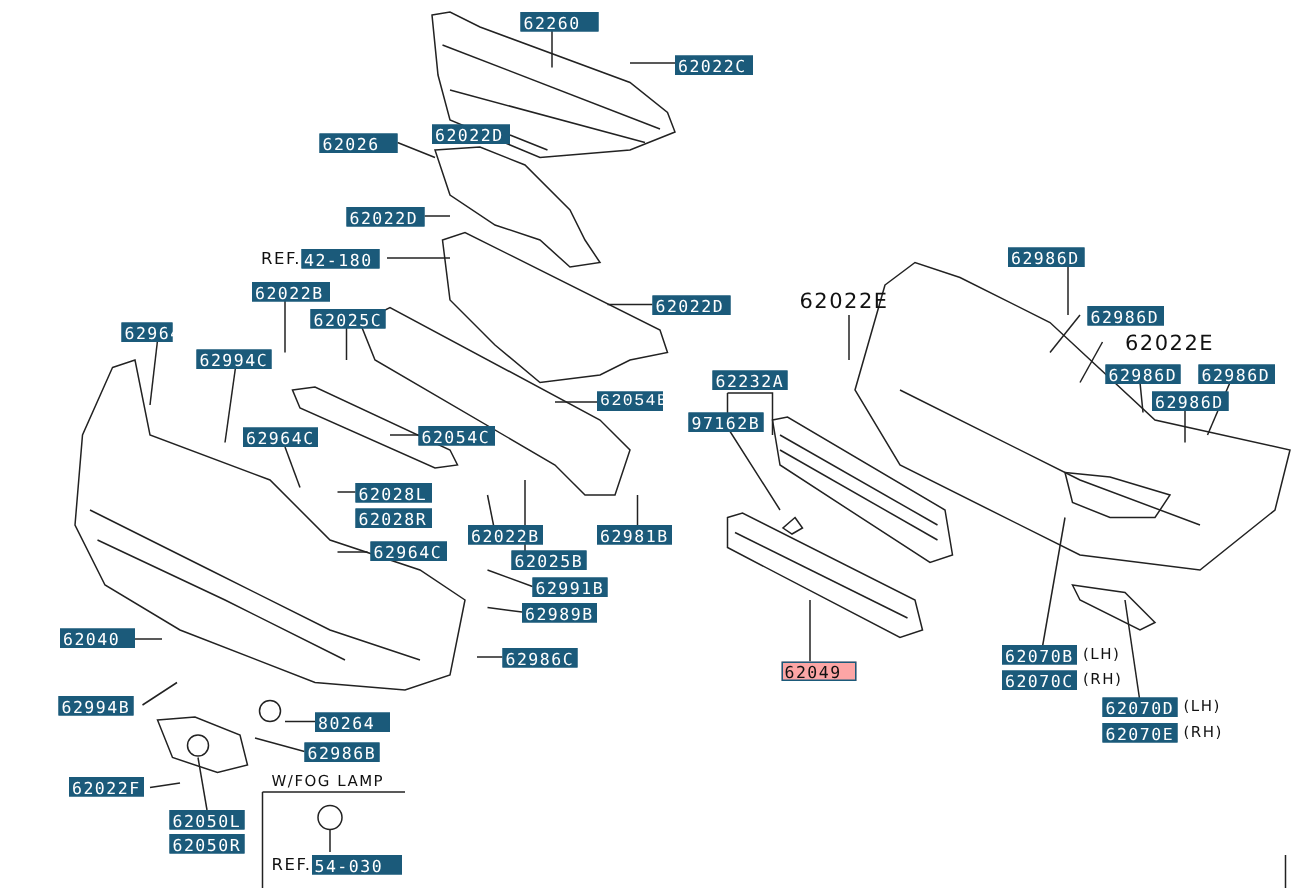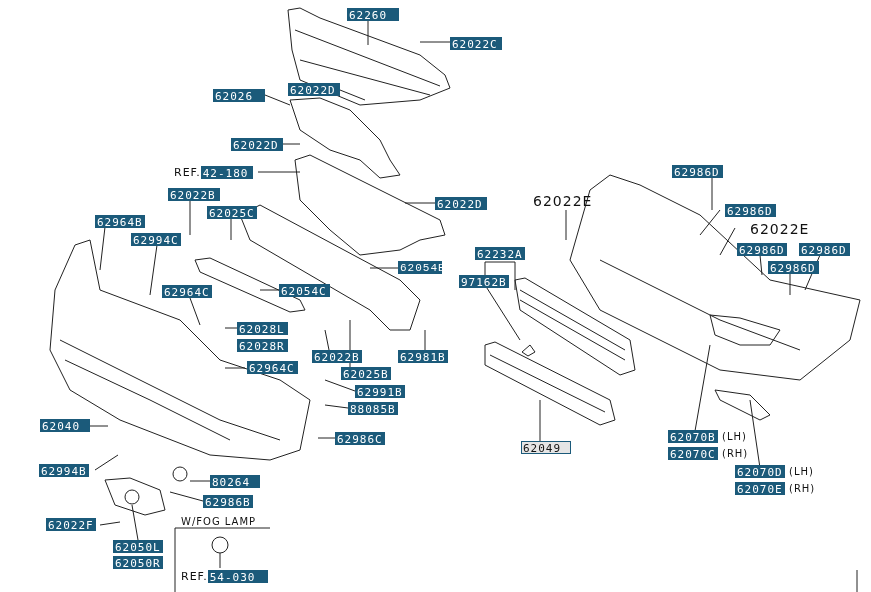--- a/index.html
+++ b/index.html
@@ -3,21 +3,21 @@
 <meta charset="utf-8">
 <style>
   html, body { margin:0; padding:0; background:#ffffff; }
   body { width:871px; height:592px; position:relative; overflow:hidden;
          font-family:"DejaVu Sans", sans-serif; }
   #diagram { position:absolute; left:0; top:0; width:871px; height:592px; }
   .lbl { position:absolute; height:13px; line-height:13px; font-size:11px;
          letter-spacing:1px; font-family:"DejaVu Sans Mono", monospace;
          color:#ffffff; background:#1b5a7a; border:1.5px solid #1b5a7a;
          box-sizing:border-box; padding:0 1px; white-space:nowrap; cursor:pointer; }
-  .lbl.open { background:#e5e5e5; color:#111; }
+  .lbl.open { background:#fca5a5; color:#111; }
   .plain { position:absolute; font-size:14px; letter-spacing:1px; color:#111;
            font-family:"DejaVu Sans", sans-serif; white-space:nowrap; line-height:13px; }
   .suffix { position:absolute; font-size:10px; letter-spacing:1px; color:#111; line-height:13px;
             font-family:"DejaVu Sans", sans-serif; }
   .ref { position:absolute; font-size:11px; letter-spacing:1px; color:#111; line-height:13px;
          font-family:"DejaVu Sans", sans-serif; white-space:nowrap; }
   .ref .lbl { position:relative; display:inline-block; vertical-align:top; }
 </style>
 </head>
 <body>
@@ -110,33 +110,33 @@
 </svg>
 
 <div class="lbl" style="left:347px;top:8px;width:52px;">62260</div>
 <div class="lbl" style="left:450px;top:37px;width:52px;">62022C</div>
 <div class="lbl" style="left:213px;top:89px;width:52px;">62026</div>
 <div class="lbl" style="left:288px;top:83px;width:52px;">62022D</div>
 <div class="lbl" style="left:231px;top:138px;width:52px;">62022D</div>
 <div class="lbl" style="left:435px;top:197px;width:52px;">62022D</div>
 <div class="lbl" style="left:168px;top:188px;width:52px;">62022B</div>
 <div class="lbl" style="left:207px;top:206px;width:50px;">62025C</div>
-<div class="lbl" style="left:95px;top:215px;width:50px;">62964B</div>
+<div class="lbl" style="left:81px;top:215px;width:34px;">62964B</div>
 <div class="lbl" style="left:131px;top:233px;width:50px;">62994C</div>
 <div class="lbl" style="left:162px;top:285px;width:50px;">62964C</div>
 <div class="lbl" style="left:279px;top:284px;width:51px;">62054C</div>
 <div class="lbl" style="left:398px;top:261px;width:44px;font-family:Liberation Mono, monospace;">62054B</div>
 <div class="lbl" style="left:237px;top:322px;width:51px;">62028L</div>
 <div class="lbl" style="left:237px;top:339px;width:51px;">62028R</div>
 <div class="lbl" style="left:247px;top:361px;width:51px;">62964C</div>
 <div class="lbl" style="left:312px;top:350px;width:50px;">62022B</div>
 <div class="lbl" style="left:398px;top:350px;width:50px;">62981B</div>
 <div class="lbl" style="left:341px;top:367px;width:50px;">62025B</div>
 <div class="lbl" style="left:355px;top:385px;width:50px;">62991B</div>
-<div class="lbl" style="left:348px;top:402px;width:50px;">88085B</div>
+<div class="lbl" style="left:348px;top:402px;width:50px;">62989B</div>
 <div class="lbl" style="left:335px;top:432px;width:50px;">62986C</div>
 <div class="lbl" style="left:40px;top:419px;width:50px;">62040</div>
 <div class="lbl" style="left:39px;top:464px;width:50px;">62994B</div>
 <div class="lbl" style="left:210px;top:475px;width:50px;">80264</div>
 <div class="lbl" style="left:203px;top:495px;width:50px;">62986B</div>
 <div class="lbl" style="left:46px;top:518px;width:50px;">62022F</div>
 <div class="lbl" style="left:113px;top:540px;width:50px;">62050L</div>
 <div class="lbl" style="left:113px;top:556px;width:50px;">62050R</div>
 <div class="lbl" style="left:475px;top:235px;width:50px;margin-top:12px;">62232A</div>
 <div class="lbl" style="left:459px;top:275px;width:50px;">97162B</div>

